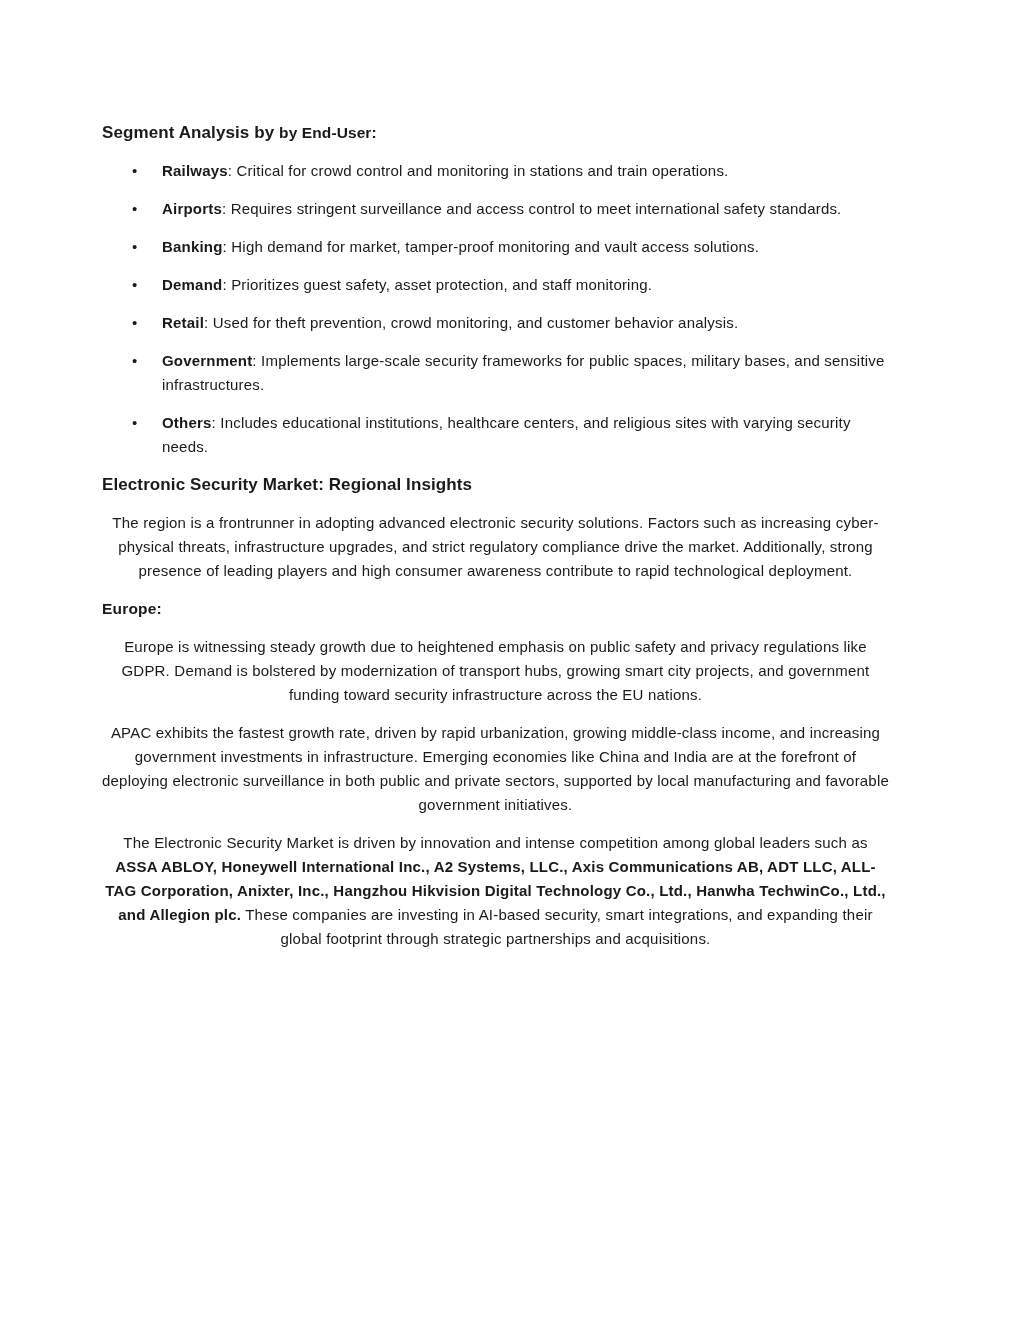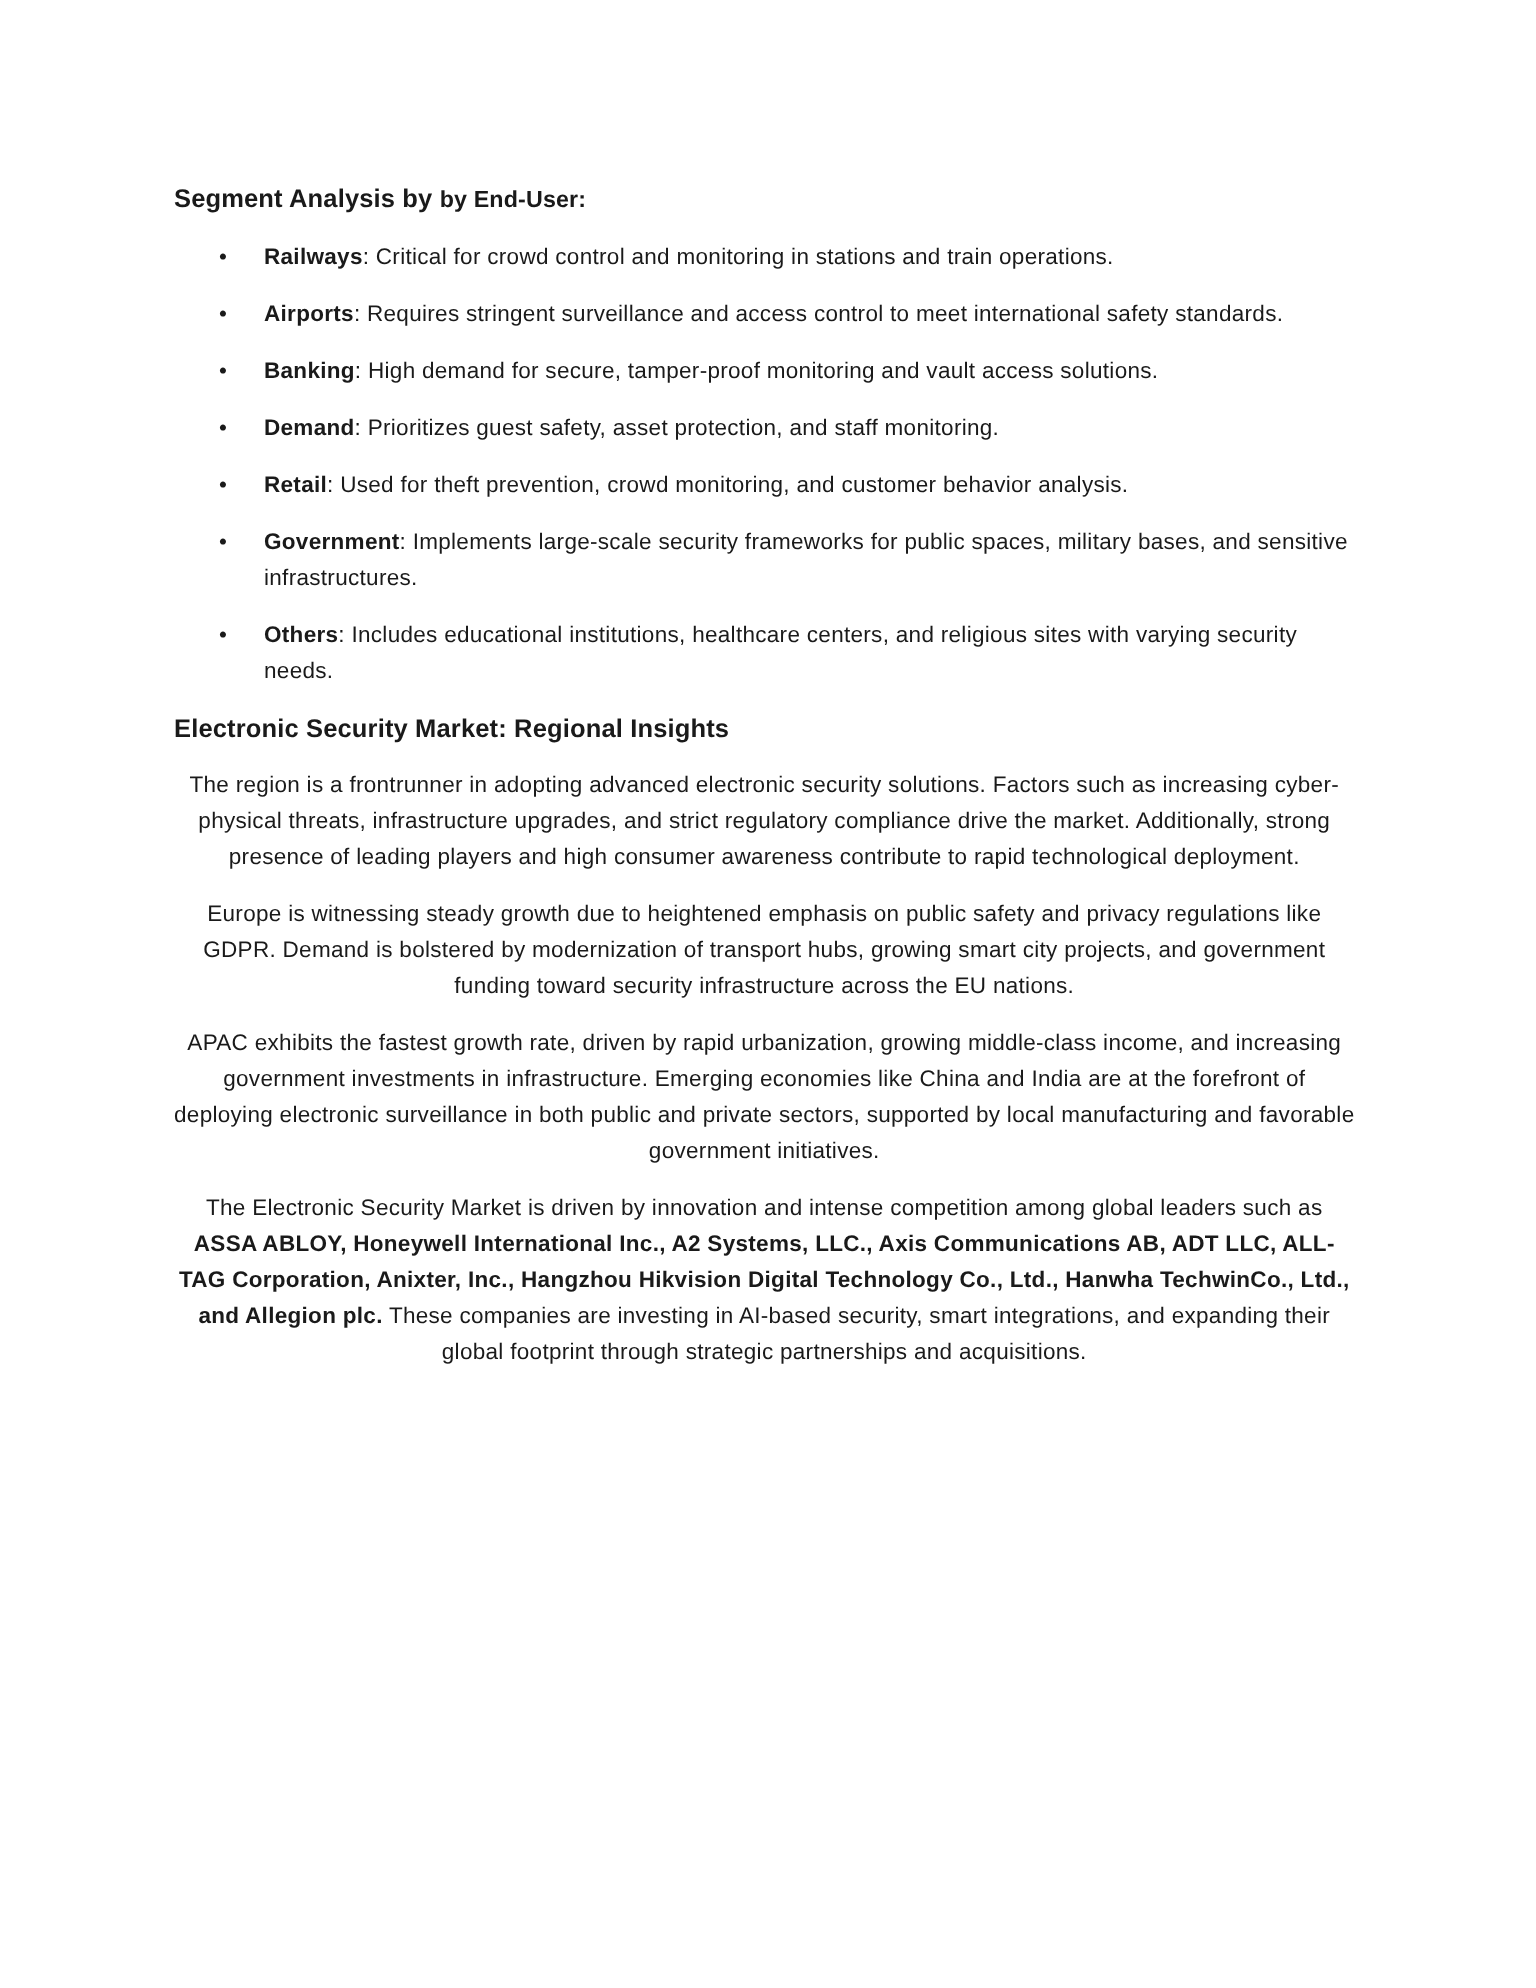--- a/index.html
+++ b/index.html
@@ -11,21 +11,21 @@
     position: relative;
     width: 1024px;
     height: 1325px;
     background: #ffffff;
     font-family: "Liberation Sans", sans-serif;
     color: #1a1a1a;
     overflow: hidden;
   }
   .content {
     position: absolute;
-    left: 116px;
+    left: 102px;
     top: 121px;
     width: 787px;
     font-size: 15px;
     line-height: 24px;
     letter-spacing: 0.2px;
   }
   .content p,
   .content h2,
   .content h3,
   .content ul {
@@ -71,31 +71,32 @@
 <body>
 
 <div class="page">
   <div class="content">
 
     <h2 class="section-heading"><span>Segment Analysis by </span><span class="h-sub">by End-User:</span></h2>
 
     <ul class="bullet-list">
       <li><span class="bullet-dot">•</span><span class="term">Railways</span><span>: Critical for crowd control and monitoring in stations and train operations.</span></li>
       <li><span class="bullet-dot">•</span><span class="term">Airports</span><span>: Requires stringent surveillance and access control to meet international safety standards.</span></li>
-      <li><span class="bullet-dot">•</span><span class="term">Banking</span><span>: High demand for secure, tamper-proof monitoring and vault access solutions.</span></li>
+      <li><span class="bullet-dot">•</span><span class="term">Banking</span><span>: High demand for market, tamper-proof monitoring and vault access solutions.</span></li>
       <li><span class="bullet-dot">•</span><span class="term">Demand</span><span>: Prioritizes guest safety, asset protection, and staff monitoring.</span></li>
       <li><span class="bullet-dot">•</span><span class="term">Retail</span><span>: Used for theft prevention, crowd monitoring, and customer behavior analysis.</span></li>
       <li><span class="bullet-dot">•</span><span class="term">Government</span><span>: Implements large-scale security frameworks for public spaces, military bases, and sensitive infrastructures.</span></li>
       <li><span class="bullet-dot">•</span><span class="term">Others</span><span>: Includes educational institutions, healthcare centers, and religious sites with varying security needs.</span></li>
     </ul>
 
     <h2 class="section-heading">Electronic Security Market: Regional Insights</h2>
 
     <p class="body-para">The region is a frontrunner in adopting advanced electronic security solutions. Factors such as increasing cyber-physical threats, infrastructure upgrades, and strict regulatory compliance drive the market. Additionally, strong presence of leading players and high consumer awareness contribute to rapid technological deployment.</p>
 
+    <h3 class="sub-heading">Europe:</h3>
     <p class="body-para">Europe is witnessing steady growth due to heightened emphasis on public safety and privacy regulations like GDPR. Demand is bolstered by modernization of transport hubs, growing smart city projects, and government funding toward security infrastructure across the EU nations.</p>
 
     <p class="body-para">APAC exhibits the fastest growth rate, driven by rapid urbanization, growing middle-class income, and increasing government investments in infrastructure. Emerging economies like China and India are at the forefront of deploying electronic surveillance in both public and private sectors, supported by local manufacturing and favorable government initiatives.</p>
 
 
     <p class="body-para"><span>The Electronic Security Market is driven by innovation and intense competition among global leaders such as </span><span class="term">ASSA ABLOY, Honeywell International Inc., A2 Systems, LLC., Axis Communications AB, ADT LLC, ALL-TAG Corporation, Anixter, Inc., Hangzhou Hikvision Digital Technology Co., Ltd., Hanwha TechwinCo., Ltd., and Allegion plc.</span><span> These companies are investing in AI-based security, smart integrations, and expanding their global footprint through strategic partnerships and acquisitions.</span></p>
 
   </div>
 </div>
 

